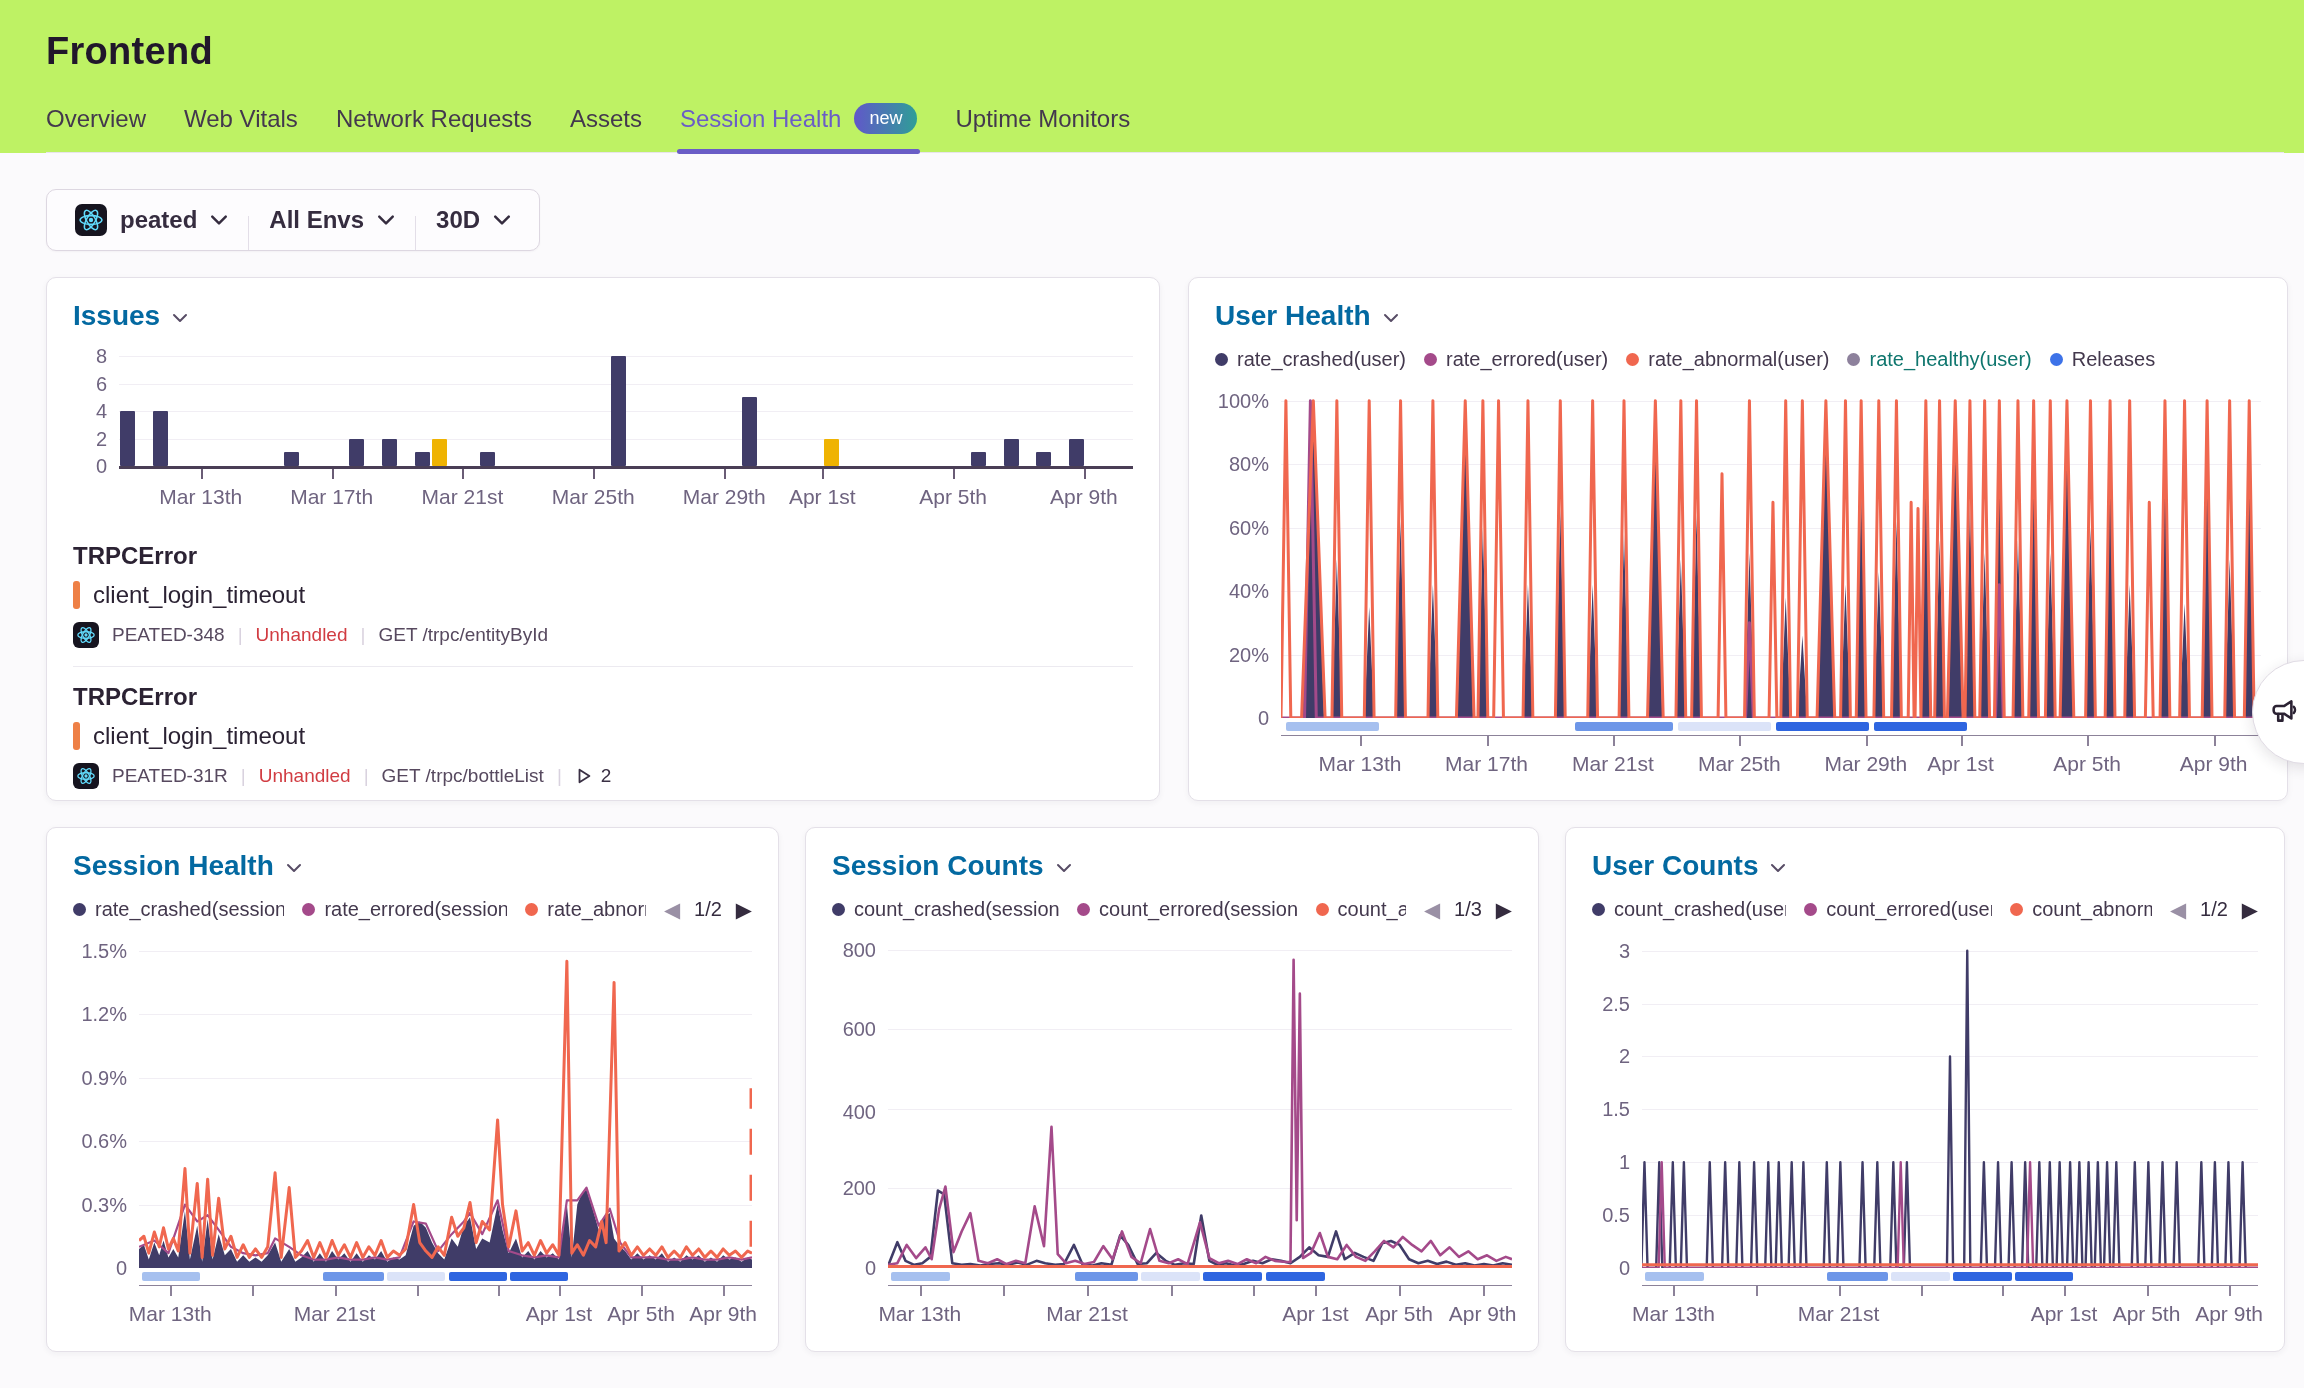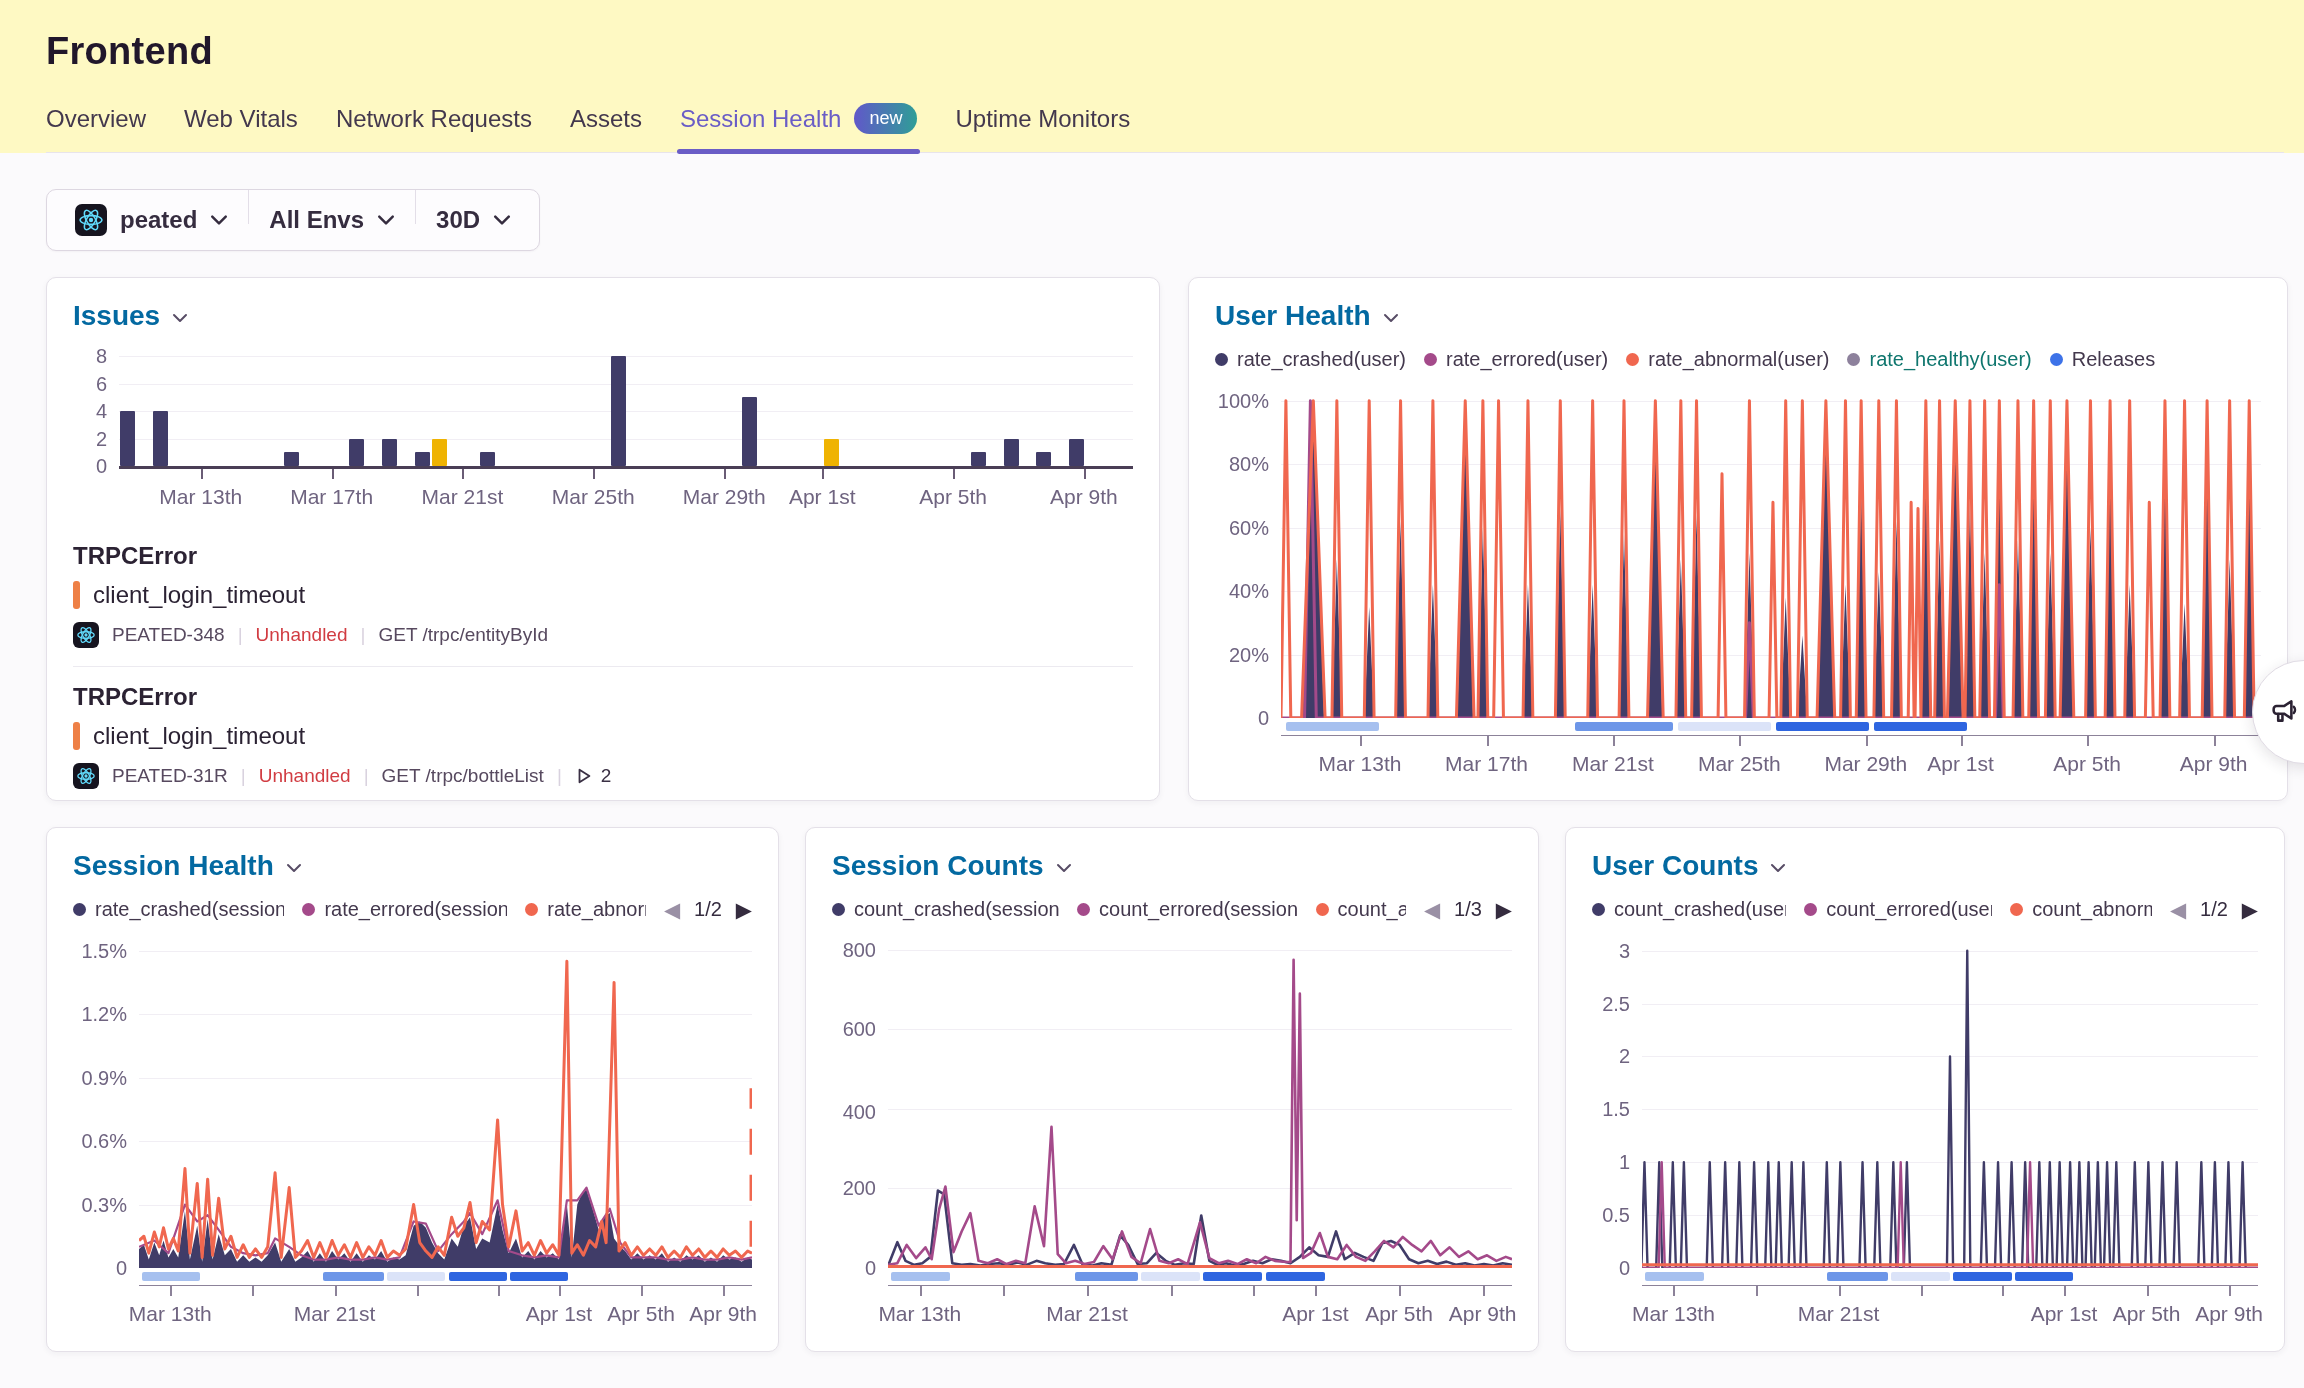--- a/index.html
+++ b/index.html
@@ -2,40 +2,40 @@
 <html><head>
 <meta charset="utf-8">
 <style>
   * { box-sizing: border-box; }
   html,body { margin:0; padding:0; }
   body {
     width:2304px; height:1388px; position:relative; overflow:hidden;
     background:#fbfafc; color:#2b2233;
     font-family:"Liberation Sans","DejaVu Sans",sans-serif;
   }
-  .topbar { background:#fef9c3; padding:30px 20px 0 46px; }
+  .topbar { background:#bef264; padding:30px 20px 0 46px; }
   .title-row { display:flex; align-items:flex-start; justify-content:space-between; }
   h1 { margin:0; font-size:38px; font-weight:700; color:#21172b; letter-spacing:.3px; }
   .feedback-btn {
     display:inline-flex; align-items:center; gap:13px; cursor:pointer;
     background:#fff; border:1px solid #dcd6e1; border-radius:9px;
     padding:12px 22px; font-size:23px; font-weight:700; color:#2b2233;
     box-shadow:0 1px 3px rgba(43,34,51,.08);
     font-family:inherit;
   }
   .tabs { display:flex; gap:38px; margin-top:30px; padding:0 0 0 0; border-bottom:1px solid #e8e4eb; }
   .tab { font-size:24px; color:#43384d; padding-bottom:18px; position:relative;
          display:inline-flex; align-items:center; gap:13px; cursor:pointer; text-decoration:none; }
   .tab.active { color:#6a5dc6; }
   .tab.active::after { content:""; position:absolute; left:-3px; right:-3px; bottom:-2px;
          height:5px; border-radius:3px; background:#6a5dc6; }
   .badge { background:linear-gradient(90deg,#6158c9,#2f9e97); color:#fff; font-size:18px;
          padding:5px 15px; border-radius:999px; }
 
-  .filter-bar { display:inline-flex; align-items:flex-start; margin:36px 0 0 46px; height:62px;
+  .filter-bar { display:inline-flex; align-items:flex-end; margin:36px 0 0 46px; height:62px;
          border:1px solid #ddd7e1; border-radius:10px; background:#fdfcfe; padding:0 8px;
          box-shadow:0 1px 2px rgba(43,34,51,.04); }
   .f-item { display:inline-flex; align-items:center; gap:13px; padding:0 20px; height:100%;
          background:none; border:none; font-family:inherit; font-size:24px; font-weight:700;
          color:#352c3f; cursor:pointer; }
   .f-sep { width:1px; height:34px; background:#e3dee8; }
   .chip { width:32px; height:32px; border-radius:7px; background:#16141f;
          display:inline-flex; align-items:center; justify-content:center; flex:none; }
   .chip.small { width:26px; height:26px; border-radius:6px; }
 

